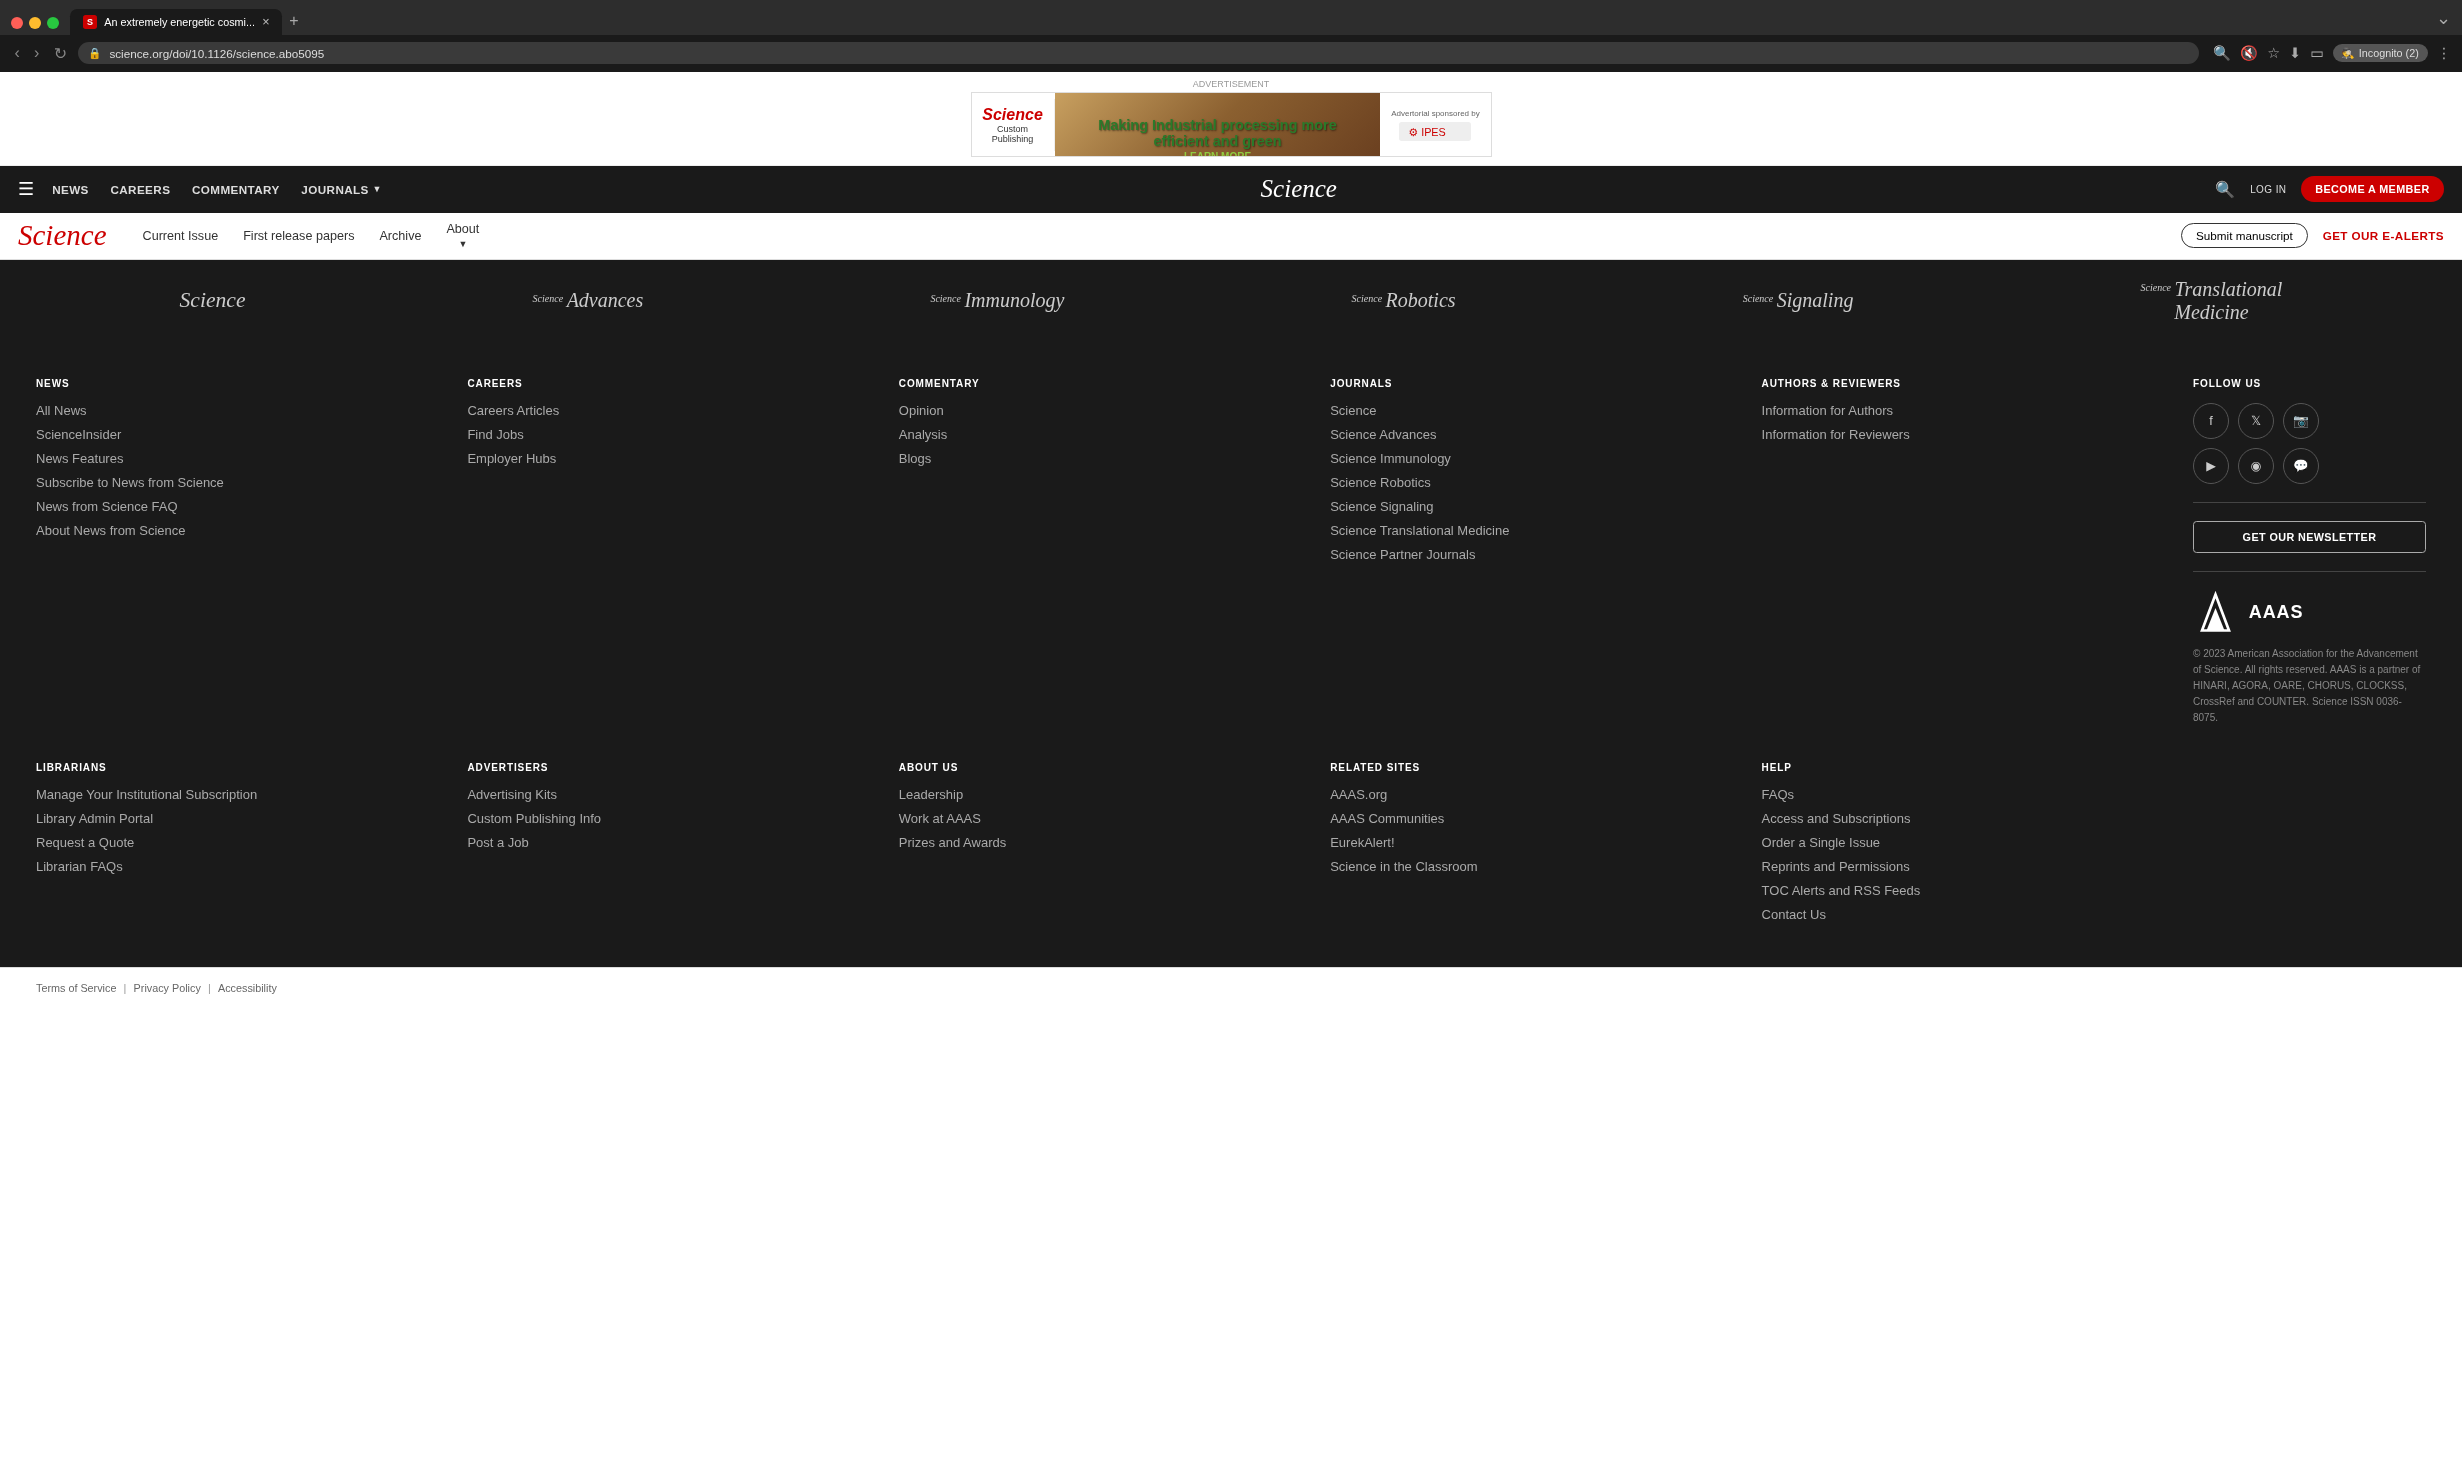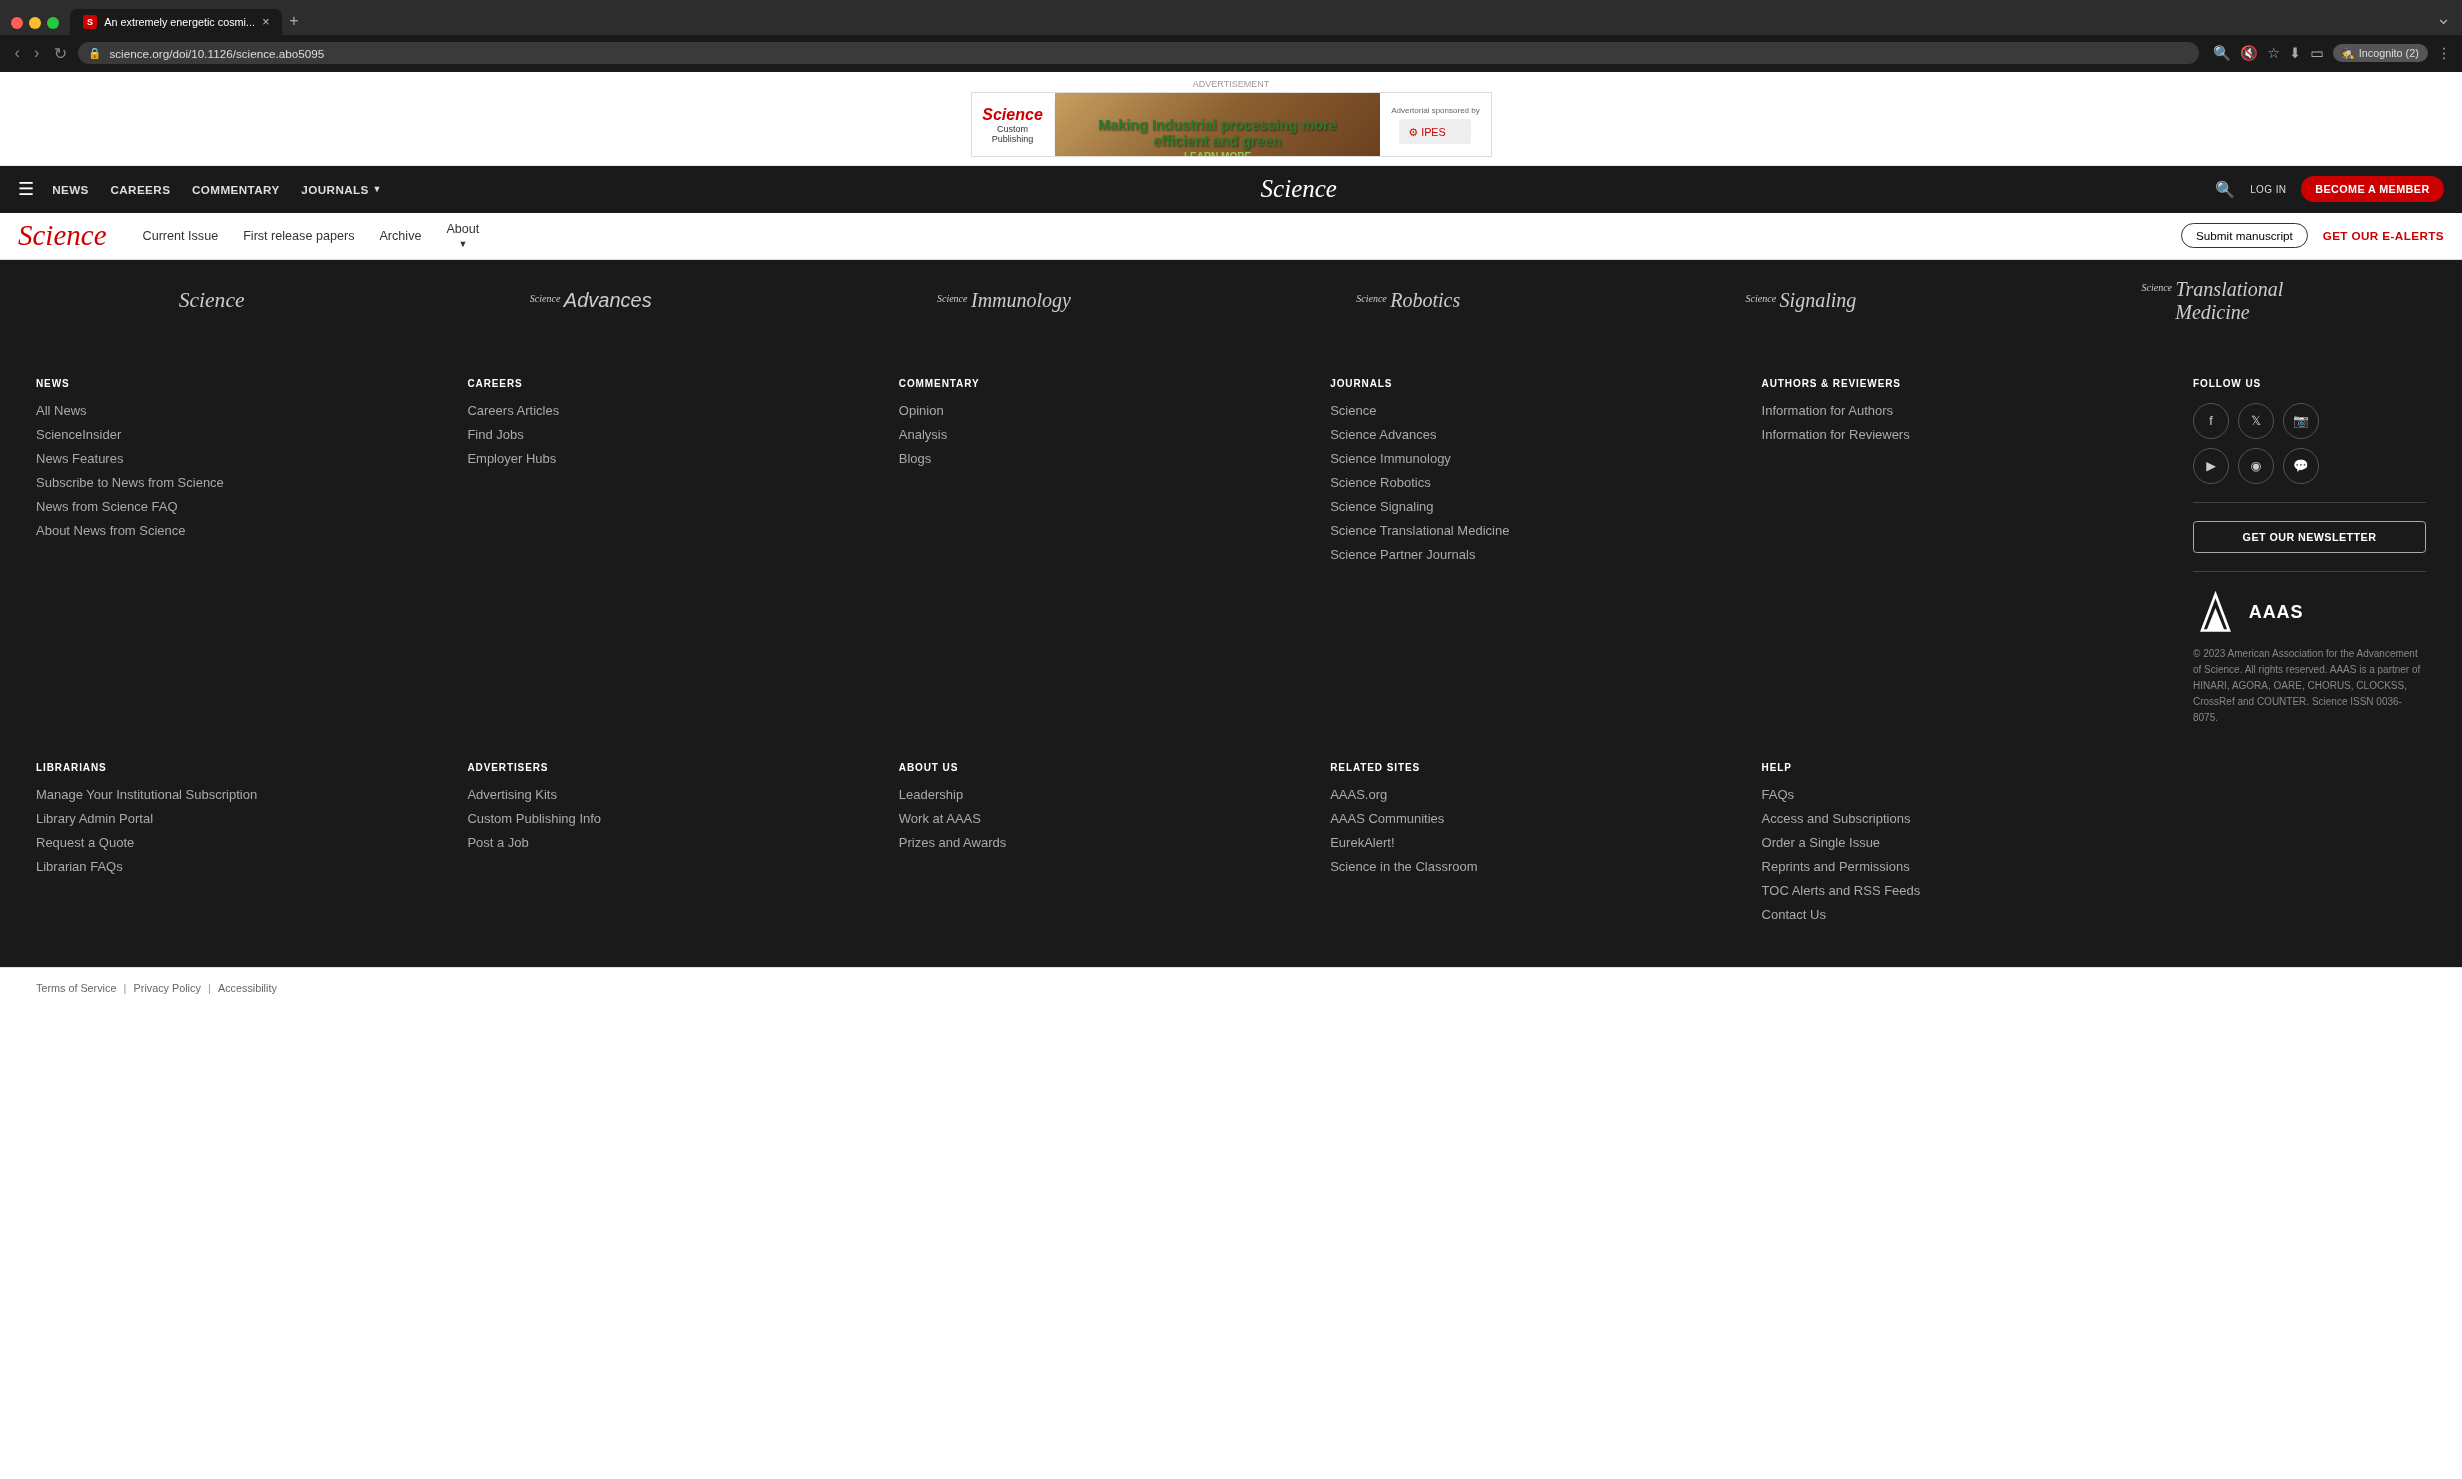--- a/index.html
+++ b/index.html
@@ -424,21 +424,21 @@
       <div class="ad-publishing">Publishing</div>
     </div>
     <div class="ad-middle">
       <div class="ad-text-block">
         <div class="ad-main-text">Making Industrial processing more efficient and green</div>
         <div class="ad-learn-more">LEARN MORE</div>
       </div>
     </div>
     <div class="ad-right">
       <div class="ad-sponsored">Advertorial sponsored by</div>
-      <div style="width:72px; height:25px; background:#eee; border-radius:2.7px; display:flex; align-items:center; justify-content:center;">
+      <div style="width:72px; height:19px; background:#eee; border-radius:2.7px; display:flex; align-items:center; justify-content:center;">
         <svg width="63" height="22.5" viewBox="0 0 70 25" style="font-size:10px">
           <text x="5" y="18" font-size="12" fill="#cc0000">⚙ IPES</text>
         </svg>
       </div>
     </div>
   </div>
 </div>
 
 <nav class="main-nav">
   <div class="hamburger">☰</div>
@@ -477,21 +477,21 @@
     <span class="get-alerts">GET OUR E-ALERTS</span>
   </div>
 </div>
 
 <div class="journals-bar">
   <div class="journal-logo">
     <span class="jl-science">Science</span>
   </div>
   <div class="journal-logo">
     <span style="font-size:10px; vertical-align:super; font-style:italic; font-family:Georgia,serif;">Science</span>
-    <span style="font-size:20px; font-style:italic; font-family:Liberation Sans, sans-serif;">Advances</span>
+    <span style="font-size:20px; font-style:italic; font-family:Liberation Serif, serif;">Advances</span>
   </div>
   <div class="journal-logo">
     <span style="font-size:10px; vertical-align:super; font-style:italic; font-family:Georgia,serif;">Science</span>
     <span style="font-size:20px; font-style:italic; font-family:Georgia,serif;">Immunology</span>
   </div>
   <div class="journal-logo">
     <span style="font-size:10px; vertical-align:super; font-style:italic; font-family:Georgia,serif;">Science</span>
     <span style="font-size:20px; font-style:italic; font-family:Georgia,serif;">Robotics</span>
   </div>
   <div class="journal-logo">

